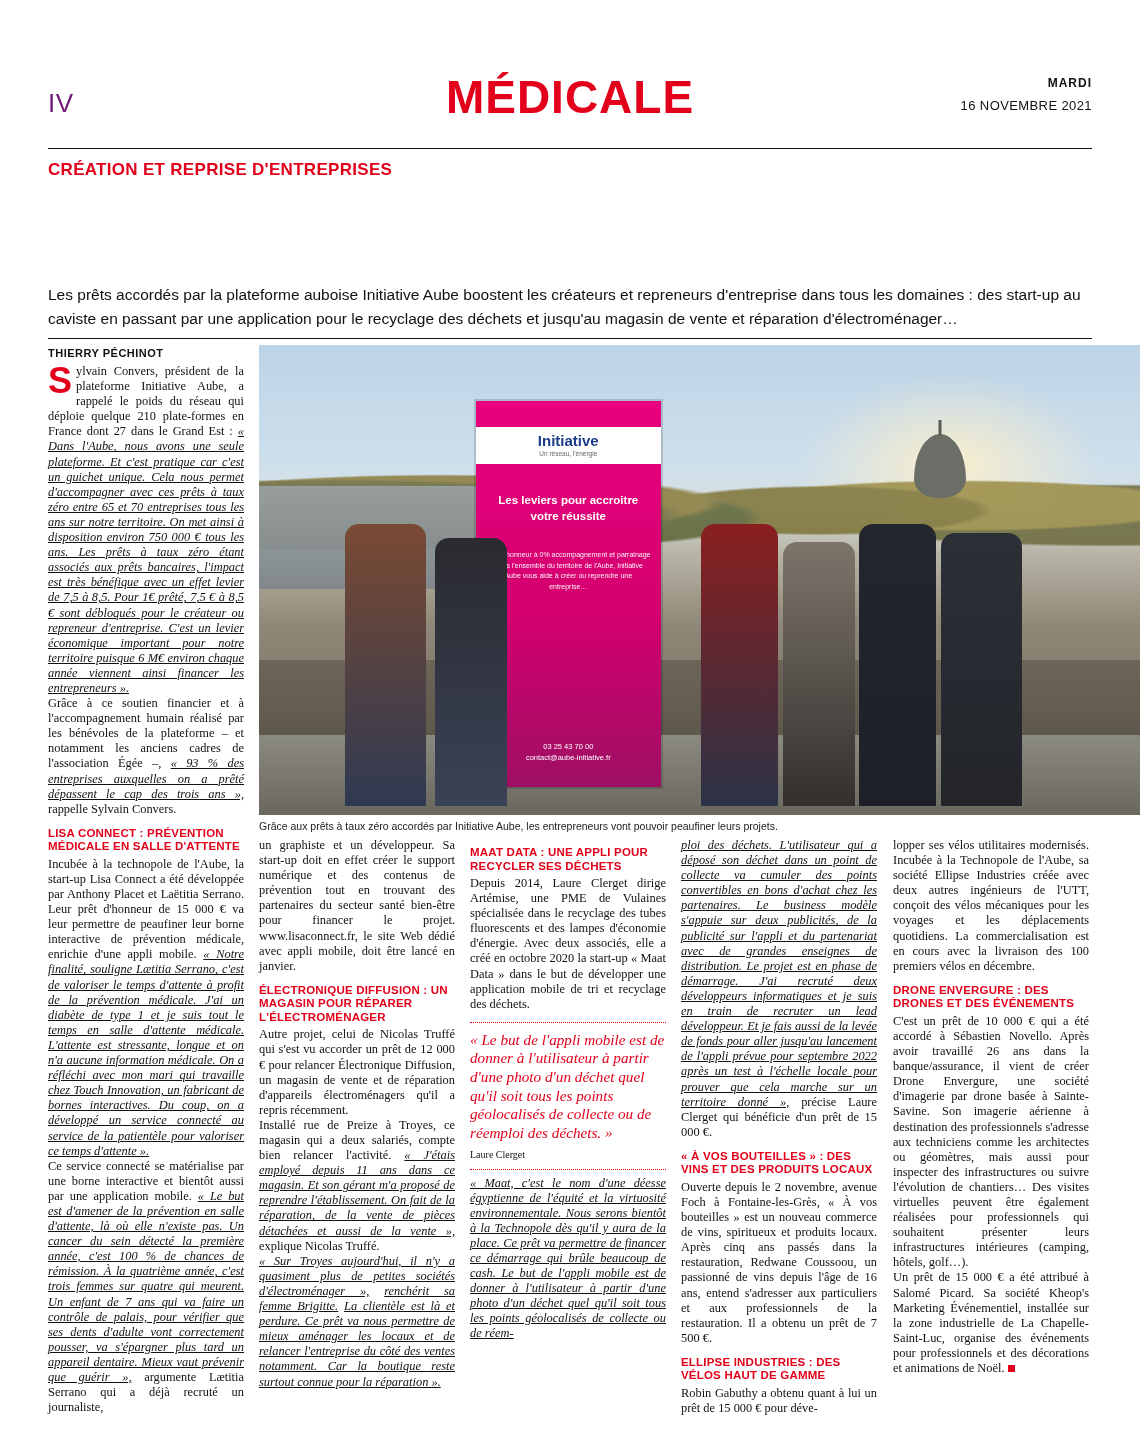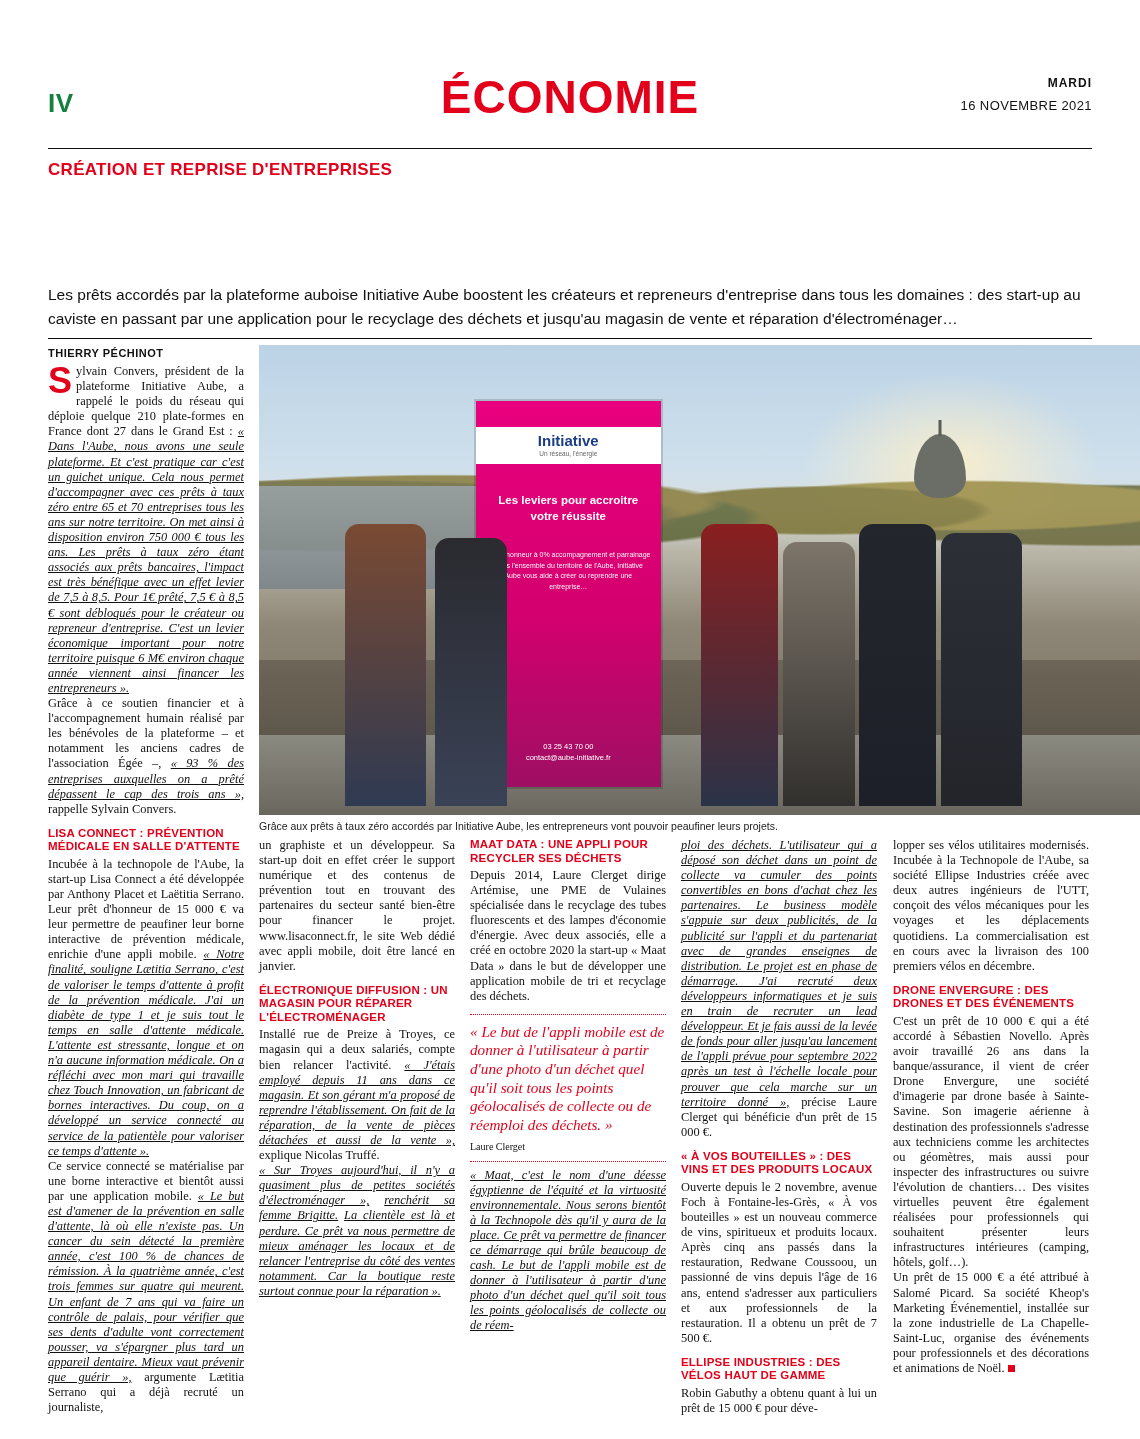--- a/index.html
+++ b/index.html
@@ -15,21 +15,21 @@
     left:0;top:0;width:1140px;height:1439px;
     padding:0;
   }
   
   .masthead{
     position:absolute;left:48px;top:70px;width:1044px;height:70px;
   }
   .folio{
     position:absolute;left:0;top:18px;
     font-family:"Liberation Sans", sans-serif;
-    font-weight:bold;font-size:26px;color:#15803d;letter-spacing:0.5px;
+    font-weight:normal;font-size:26px;color:#701a75;letter-spacing:0.5px;
   }
   .section-title{
     position:absolute;left:0;right:0;top:0;text-align:center;
     font-family:"Liberation Sans", sans-serif;
     font-weight:bold;font-size:46px;color:#e2001a;letter-spacing:1px;
   }
   .dateblock{
     position:absolute;right:0;top:6px;text-align:right;
     font-family:"Liberation Sans", sans-serif;
   }
@@ -160,21 +160,21 @@
   .col p{margin:0 0 0 0;text-indent:0;}
   .col p + p{margin-top:0;}
   .italic{font-style:italic;text-decoration:underline;}
   .subhead{
     font-family:"Liberation Sans", sans-serif;
     font-weight:bold;font-size:11.5px;line-height:13.5px;
     color:#e2001a;letter-spacing:0.2px;
     margin:10px 0 3px 0;text-align:left;
     text-transform:uppercase;
   }
-  .col .subhead:first-child{margin-top:0;}
+  .col .subhead:first-child{margin-top:8px;}
   .dropcap{
     float:left;
     font-family:"Liberation Sans", sans-serif;
     font-weight:bold;
     font-size:36px;line-height:30px;
     color:#e2001a;
     margin:2px 4px 0 0;
   }
   .quote-block{
     margin:10px 0 6px 0;
@@ -197,21 +197,21 @@
     margin-left:3px;vertical-align:baseline;
   }
 </style>
 </head>
 <body>
 
 <div class="page">
 
   <div class="masthead">
     <div class="folio">IV</div>
-    <div class="section-title">ÉCONOMIE</div>
+    <div class="section-title">MÉDICALE</div>
     <div class="dateblock">
       <div class="day">MARDI</div>
       <div class="date">16 NOVEMBRE 2021</div>
     </div>
   </div>
 
   <div class="rule rule-top"></div>
 
   <div class="kicker">CRÉATION ET REPRISE D'ENTREPRISES</div>
   <div class="standfirst">Les prêts accordés par la plateforme auboise Initiative Aube boostent les créateurs et repreneurs d'entreprise dans tous les domaines : des start-up au caviste en passant par une application pour le recyclage des déchets et jusqu'au magasin de vente et réparation d'électroménager…</div>
@@ -274,20 +274,21 @@
     <p>
       <span>Ce service connecté se matérialise par une borne interactive et bientôt aussi par une application mobile.</span>
       <span class="italic">« Le but est d'amener de la prévention en salle d'attente, là où elle n'existe pas. Un cancer du sein détecté la première année, c'est 100 % de chances de rémission. À la quatrième année, c'est trois femmes sur quatre qui meurent. Un enfant de 7 ans qui va faire un contrôle de palais, pour vérifier que ses dents d'adulte vont correctement pousser, va s'épargner plus tard un appareil dentaire. Mieux vaut prévenir que guérir »,</span>
       <span>argumente Lætitia Serrano qui a déjà recruté un journaliste,</span>
     </p>
   </div>
 
   <div class="col c2">
     <p>un graphiste et un développeur. Sa start-up doit en effet créer le support numérique et des contenus de prévention tout en trouvant des partenaires du secteur santé bien-être pour financer le projet. www.lisaconnect.fr, le site Web dédié avec appli mobile, doit être lancé en janvier.</p>
     <div class="subhead">ÉLECTRONIQUE DIFFUSION : UN MAGASIN POUR RÉPARER L'ÉLECTROMÉNAGER</div>
+    <p>Autre projet, celui de Nicolas Truffé qui s'est vu accorder un prêt de 12 000 € pour relancer Électronique Diffusion, un magasin de vente et de réparation d'appareils électroménagers qu'il a repris récemment.</p>
     <p>
       <span>Installé rue de Preize à Troyes, ce magasin qui a deux salariés, compte bien relancer l'activité.</span>
       <span class="italic">« J'étais employé depuis 11 ans dans ce magasin. Et son gérant m'a proposé de reprendre l'établissement. On fait de la réparation, de la vente de pièces détachées et aussi de la vente »,</span>
       <span>explique Nicolas Truffé.</span>
     </p>
     <p>
       <span class="italic">« Sur Troyes aujourd'hui, il n'y a quasiment plus de petites sociétés d'électroménager »,</span>
       <span class="italic">renchérit sa femme Brigitte.</span>
       <span class="italic">La clientèle est là et perdure. Ce prêt va nous permettre de mieux aménager les locaux et de relancer l'entreprise du côté des ventes notamment. Car la boutique reste surtout connue pour la réparation ».</span>
     </p>

